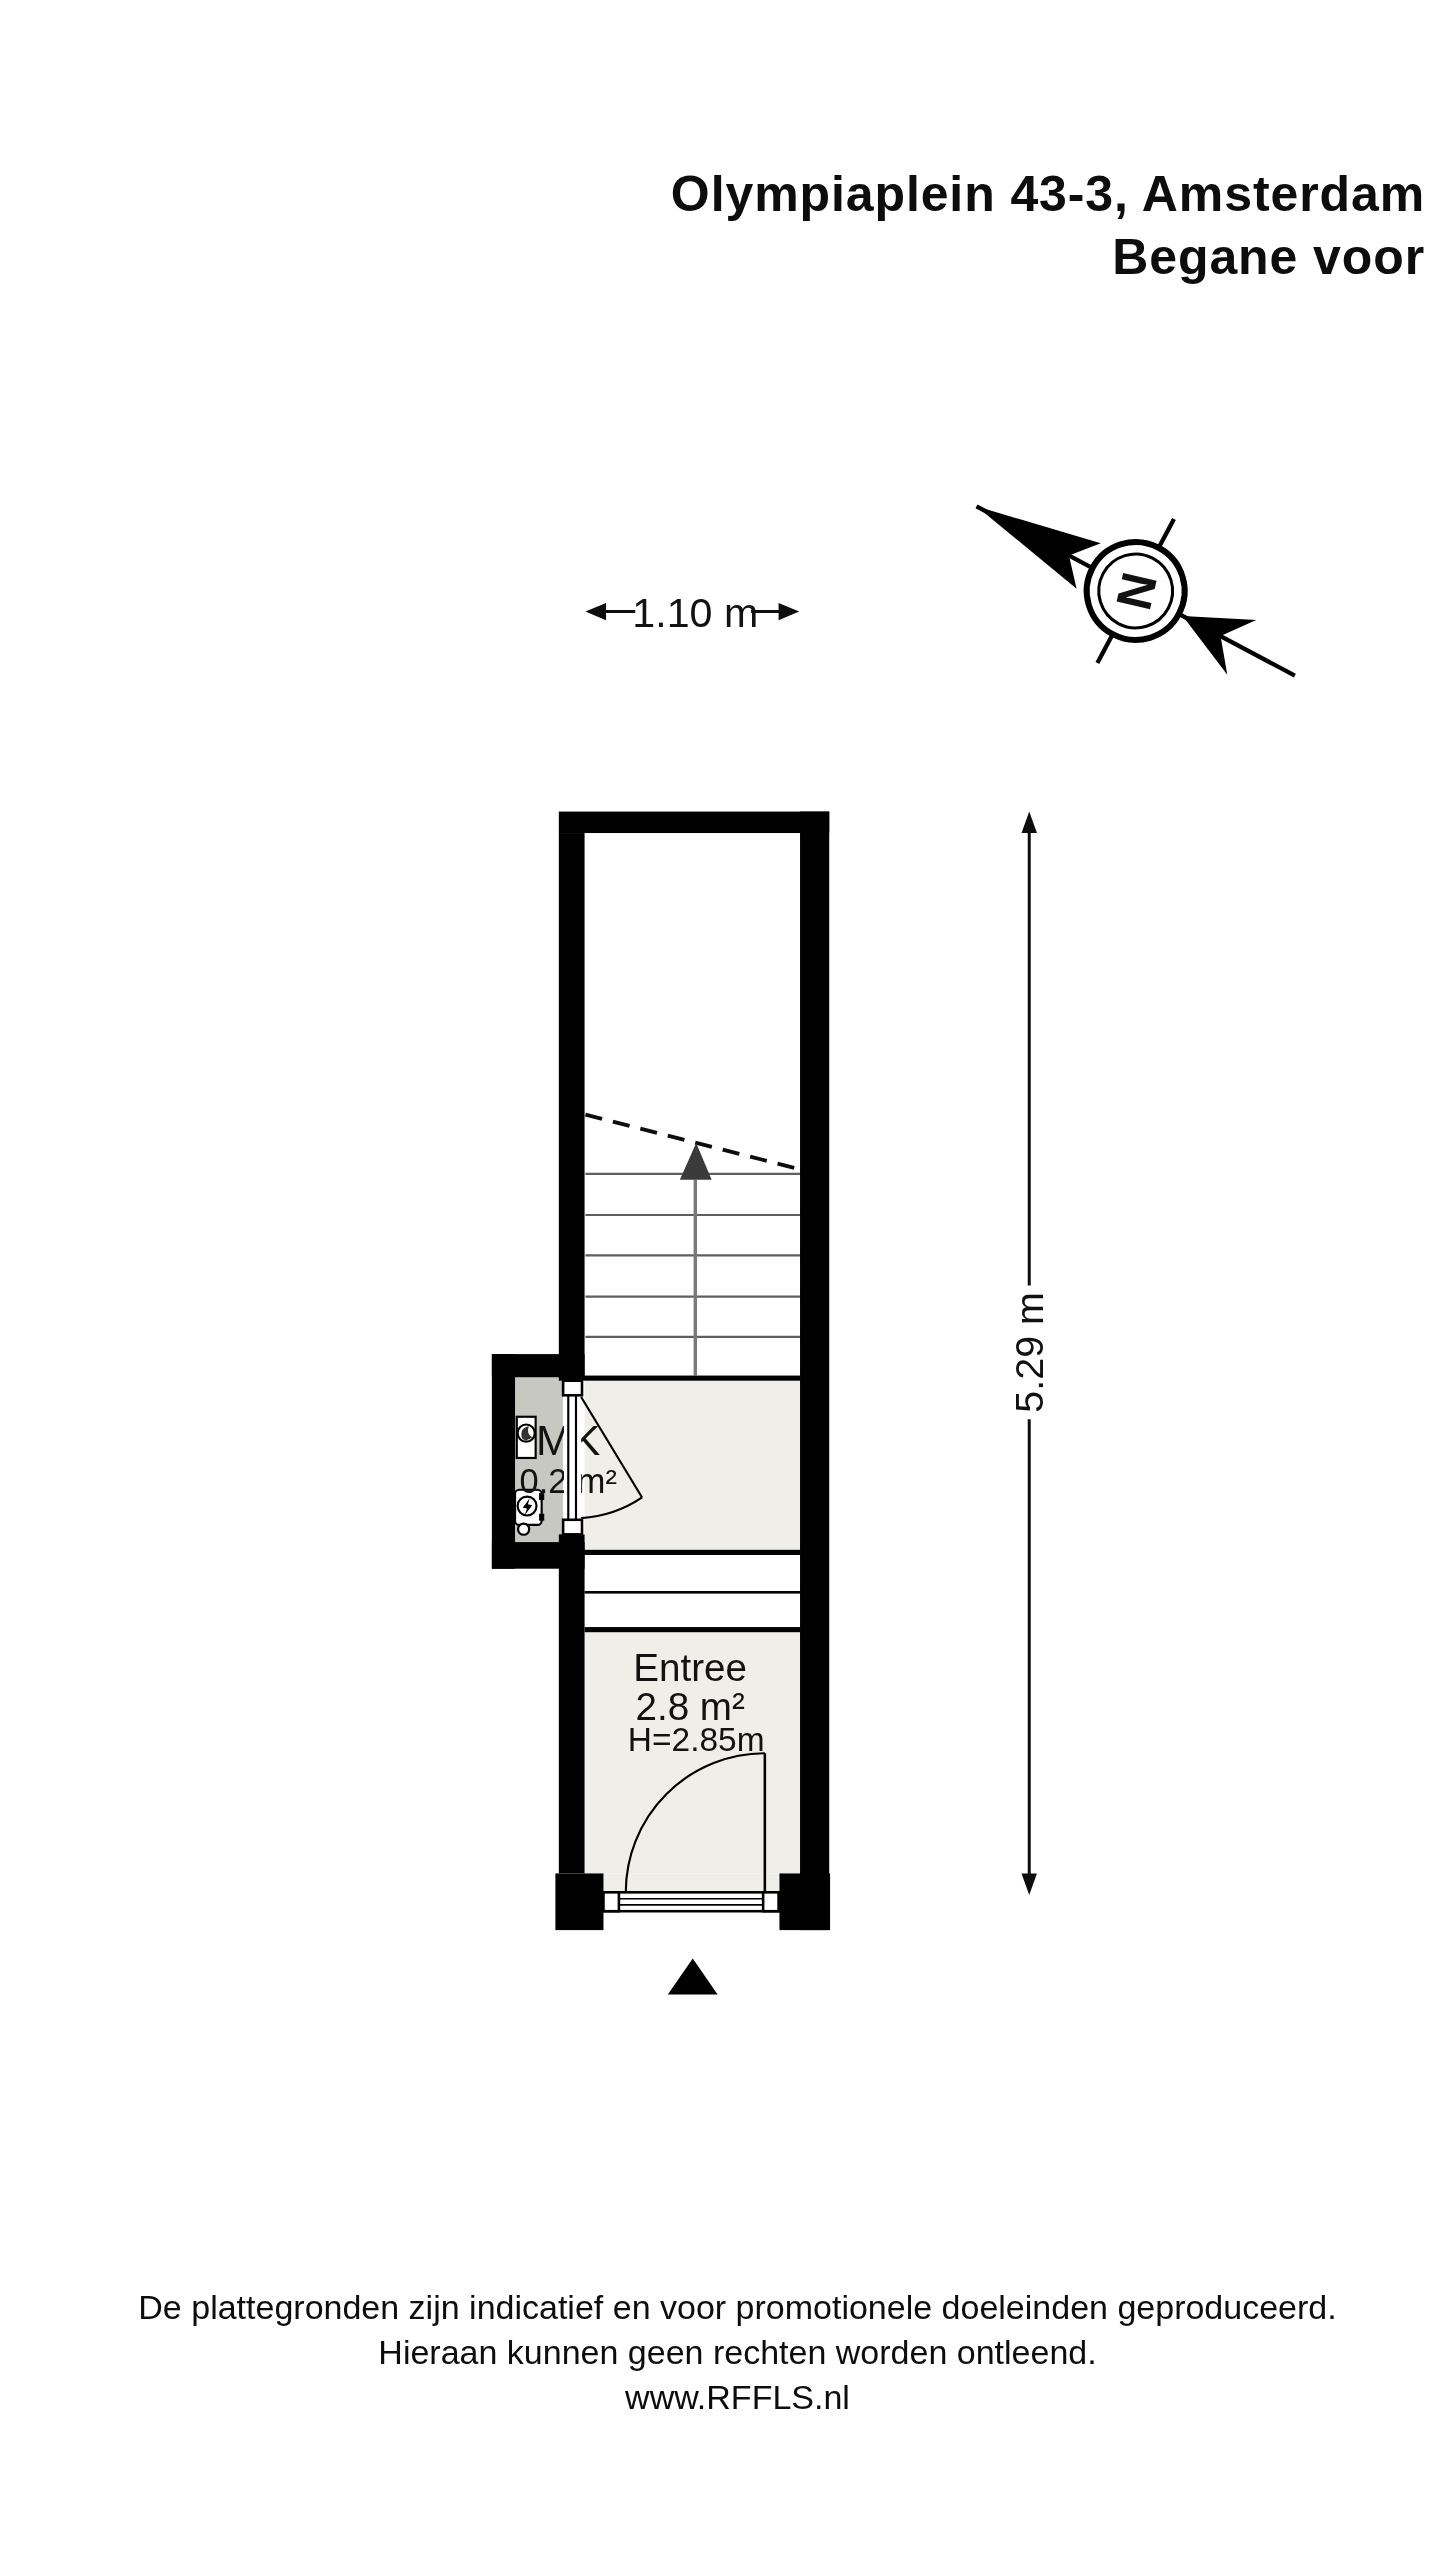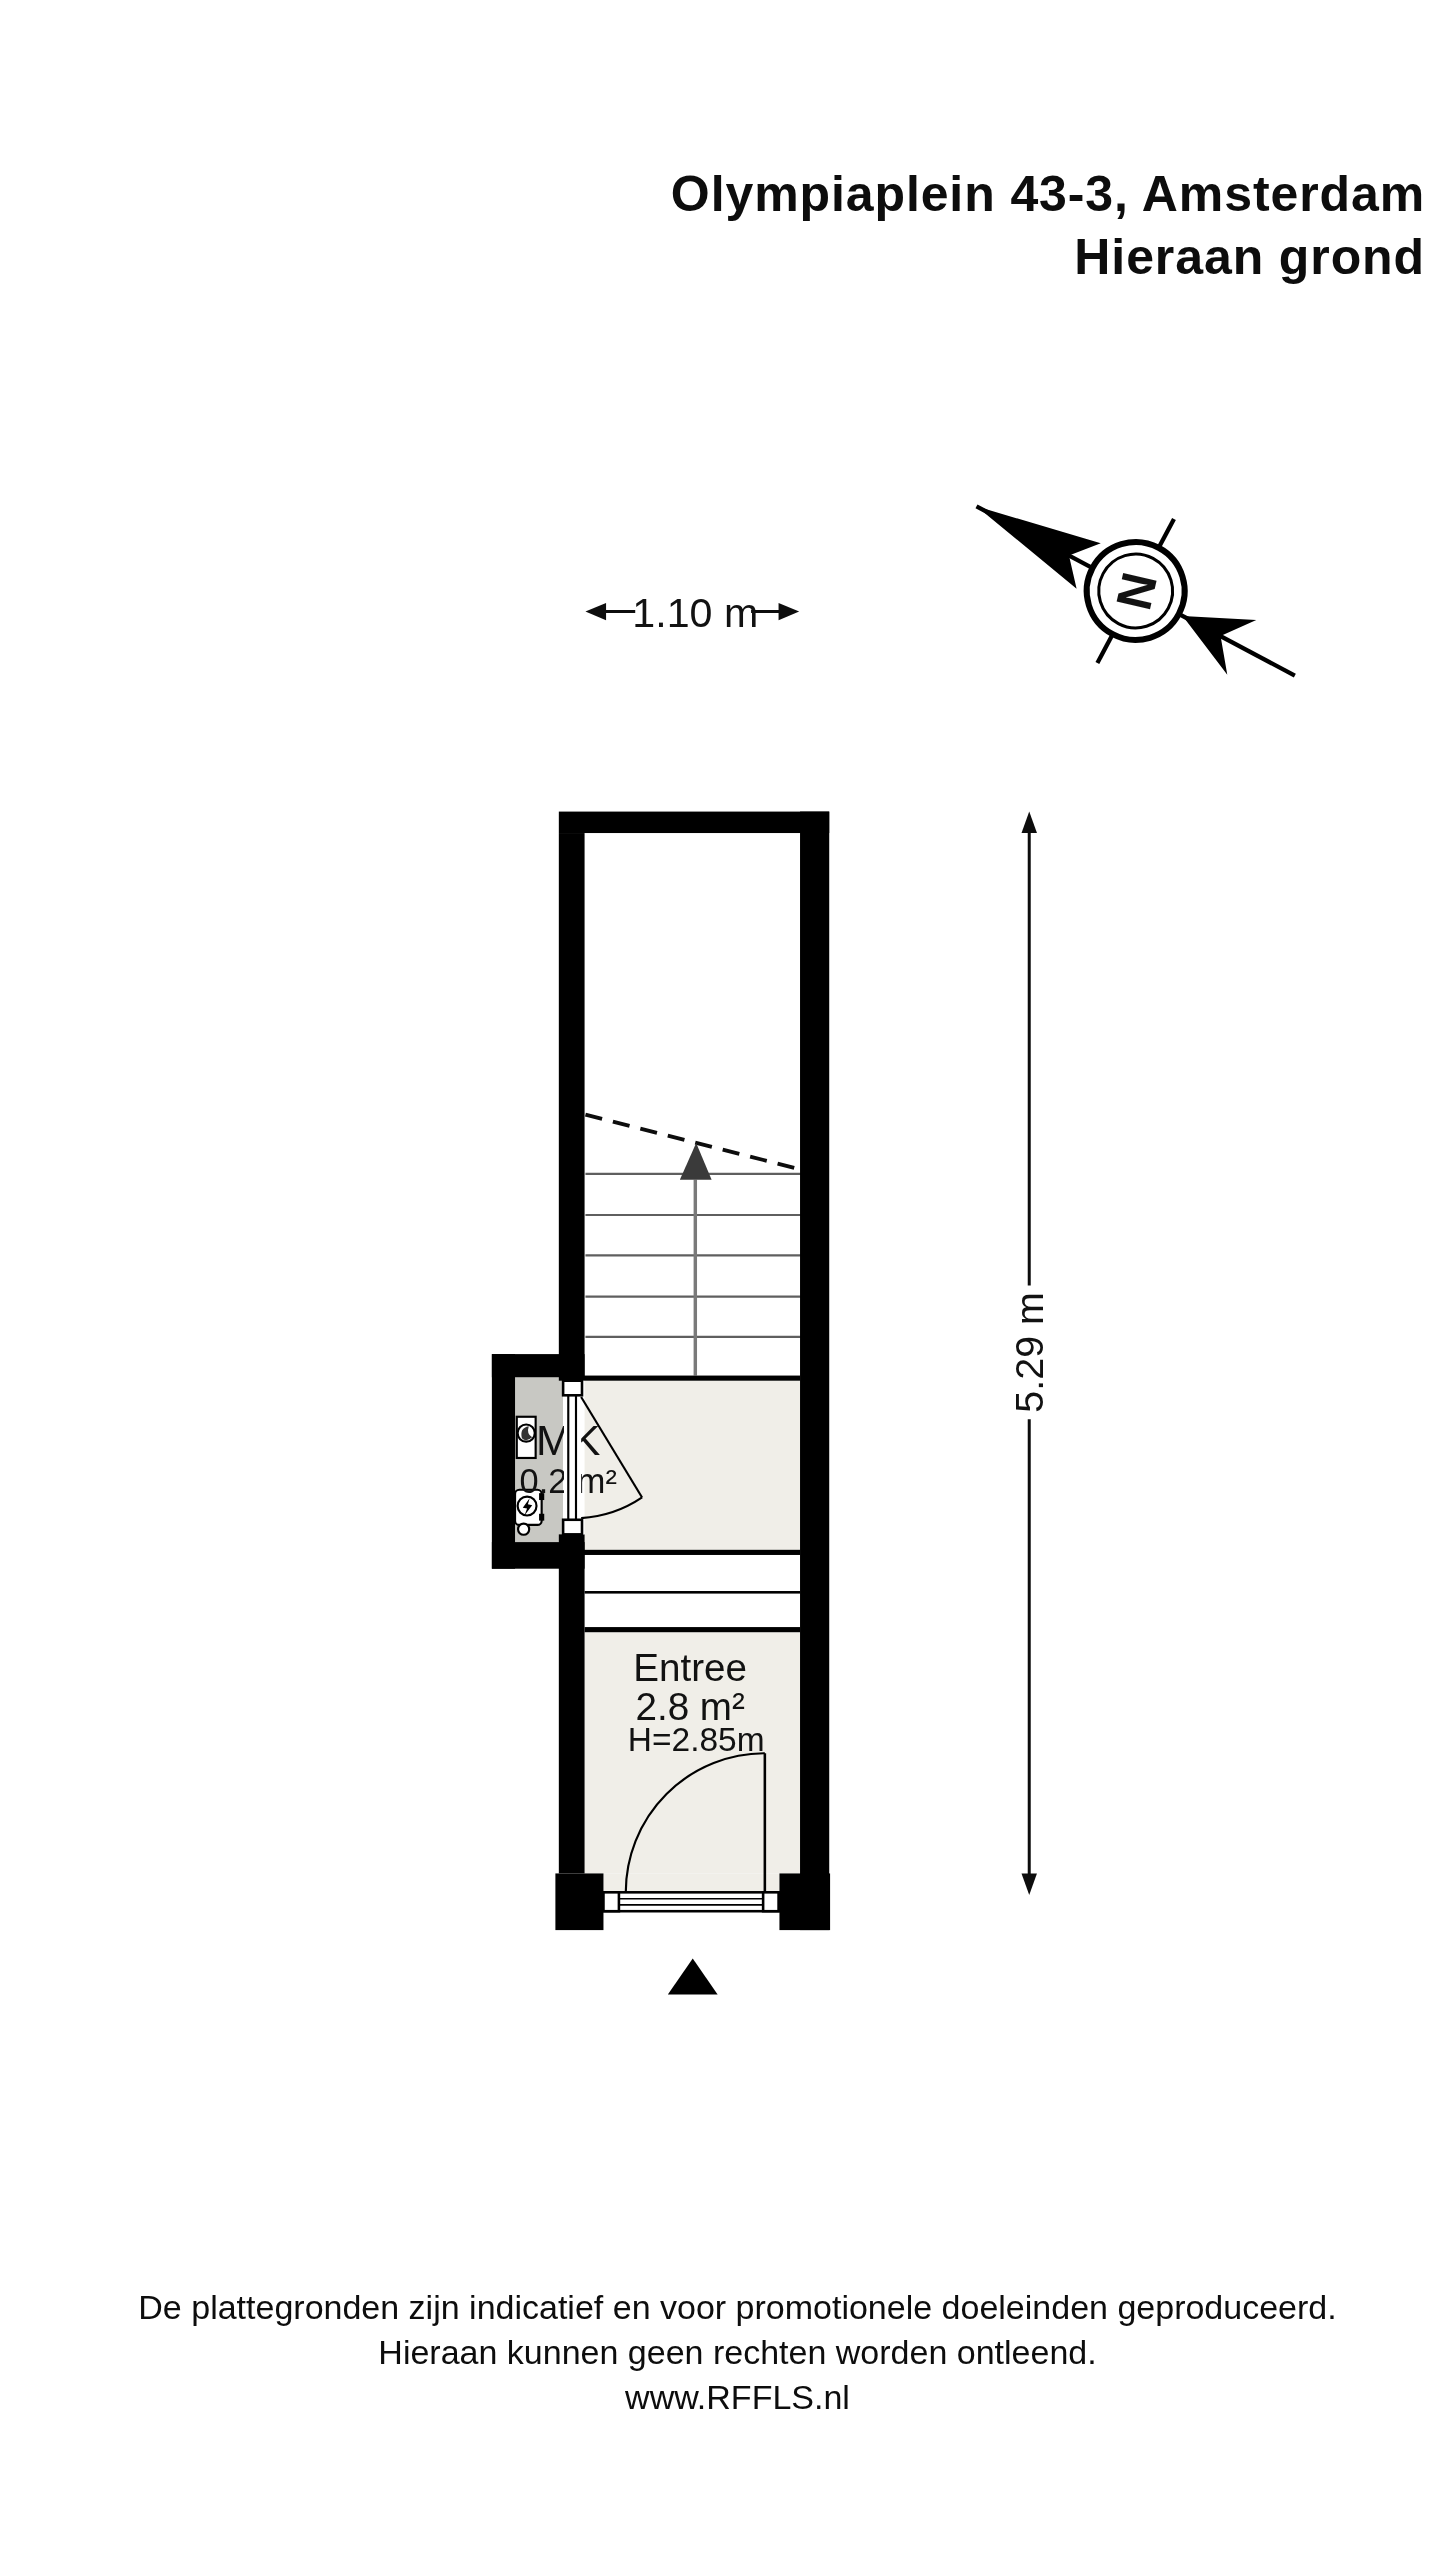--- a/index.html
+++ b/index.html
@@ -10,21 +10,21 @@
   #footer-block{top:2285px;left:16px;width:1443px;text-align:center;font-size:34px;
                 line-height:45px;color:#0d0d0d;}
   #plan-svg{top:0;left:0;}
   svg text{font-family:"Liberation Sans",sans-serif;fill:#121212;}
 </style>
 </head>
 <body>
 
 <div class="abs" id="title-block">
   <div>Olympiaplein 43-3, Amsterdam</div>
-  <div>Hieraan grond</div>
+  <div>Begane voor</div>
 </div>
 
 <svg class="abs" id="plan-svg" width="1449" height="2576" viewBox="0 0 1688 3000" xmlns="http://www.w3.org/2000/svg">
 
   <g>
     <rect x="676" y="1608" width="256" height="198" fill="#F0EEE8"></rect>
     <rect x="681" y="1811" width="251" height="42" fill="#ffffff"></rect>
     <rect x="681" y="1856" width="251" height="39" fill="#ffffff"></rect>
     <rect x="681" y="1901" width="251" height="281" fill="#F0EEE8"></rect>
     <rect x="703" y="2182" width="205" height="22" fill="#F0EEE8"></rect>

